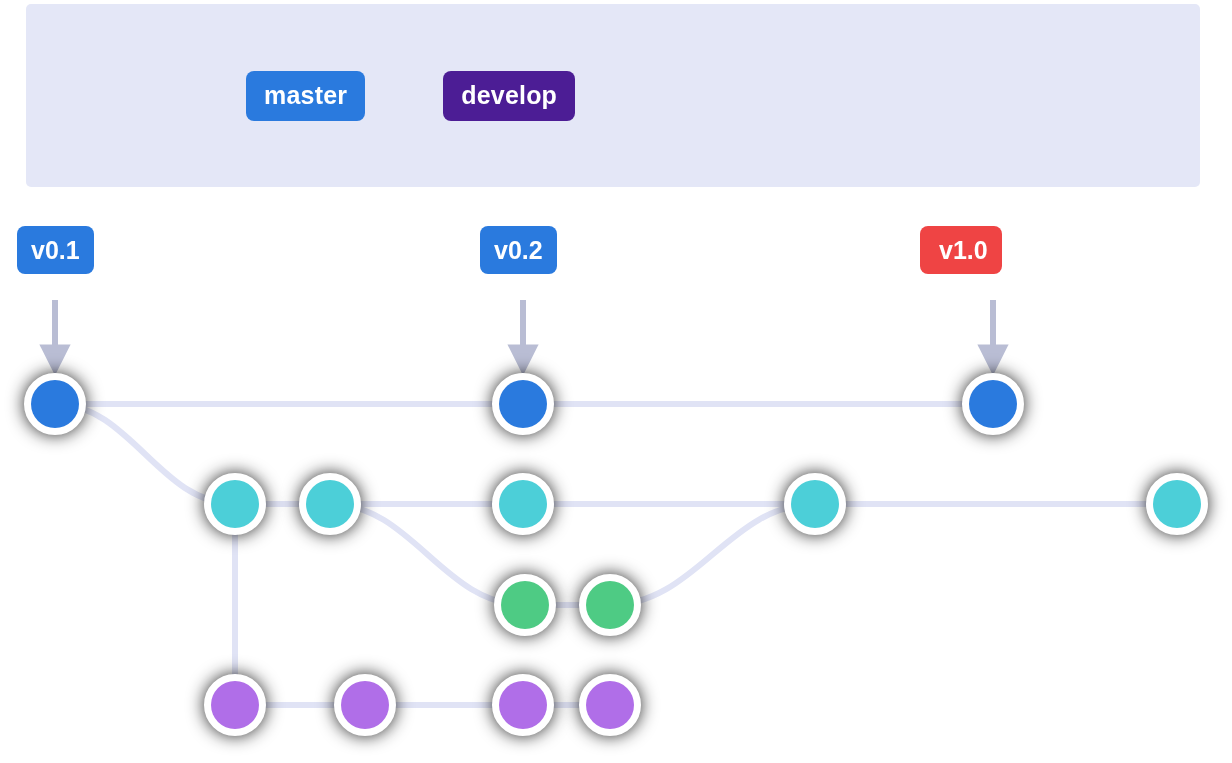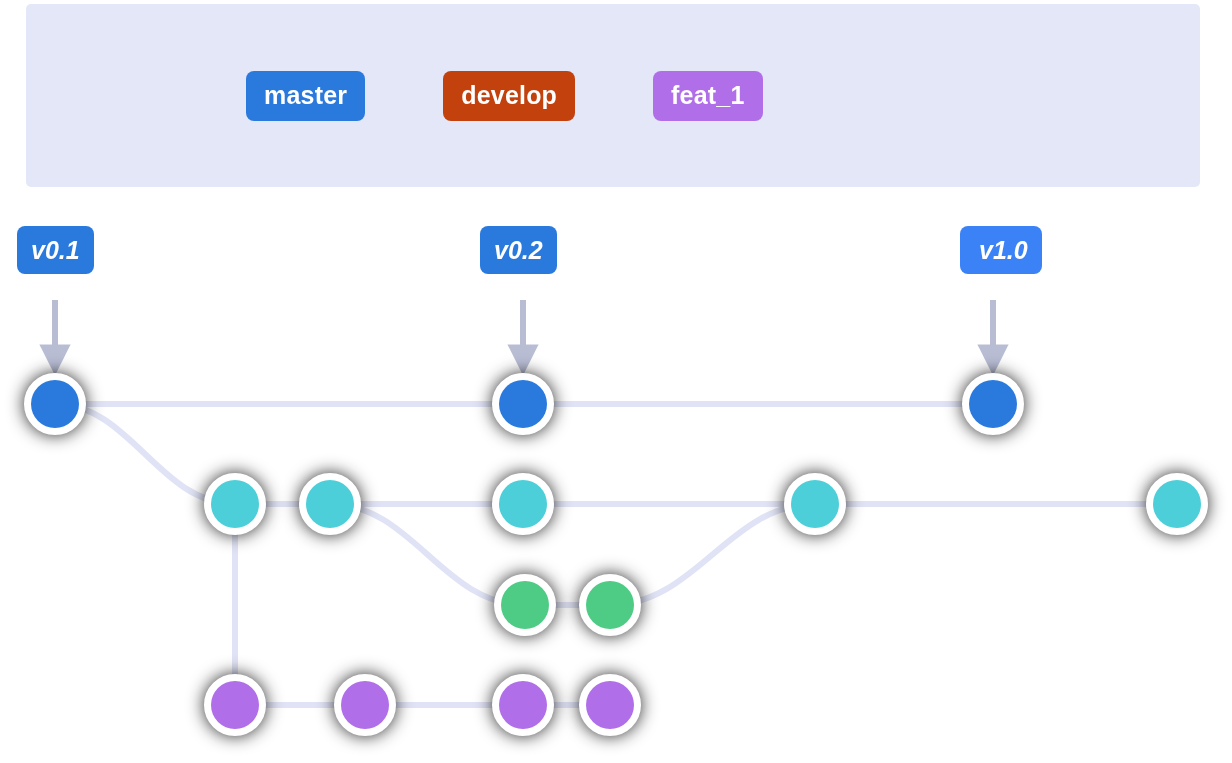--- a/index.html
+++ b/index.html
@@ -65,49 +65,47 @@
     height: 48px;
     padding: 0 14px;
     border-radius: 8px;
     background: #2a7ade;
     color: #ffffff;
     font-size: 25px;
     font-weight: 700;
     line-height: 1;
     white-space: nowrap;
     user-select: none;
-    font-style: italic;
   }
 
   
   #graph-svg {
     position: absolute;
     left: 0;
     top: 0;
     width: 1232px;
     height: 763px;
   }
 </style>
 </head>
 <body>
 
 <div id="app">
 
   <div id="legend-panel">
     <div id="legend-list">
         <div class="legend-chip" style="background: rgb(42, 122, 222);">master</div>
-        <div class="legend-chip" style="background: #c2410c;">develop</div>
-        <div class="legend-chip" style="background: rgb(176, 110, 232);">feat_1</div>
+        <div class="legend-chip" style="background: #4c1d95;">develop</div>
       </div>
   </div>
 
   <div id="tag-layer">
       <div class="tag-chip" style="background: rgb(42, 122, 222); left: 17px; top: 226px;">v0.1</div>
       <div class="tag-chip" style="background: rgb(42, 122, 222); left: 480px; top: 226px;">v0.2</div>
-      <div class="tag-chip" style="background: #3b82f6; left: 960px; top: 226px; padding-left: 19px;">v1.0</div>
+      <div class="tag-chip" style="background: #ef4444; left: 920px; top: 226px; padding-left: 19px;">v1.0</div>
     </div>
 
   <svg id="graph-svg" viewBox="0 0 1232 763" xmlns="http://www.w3.org/2000/svg">
     <defs>
       <filter id="node-shadow" x="-90%" y="-90%" width="280%" height="280%">
         <feDropShadow dx="0" dy="0" stdDeviation="9" flood-color="#111111" flood-opacity="0.95"></feDropShadow>
       </filter>
       <marker id="tag-arrow-head" viewBox="0 0 12 12" refX="6" refY="6" markerWidth="5.2" markerHeight="5.2" orient="auto-start-reverse">
         <path d="M 0 0 L 12 6 L 0 12 z" fill="#b9bdd4"></path>
       </marker>

